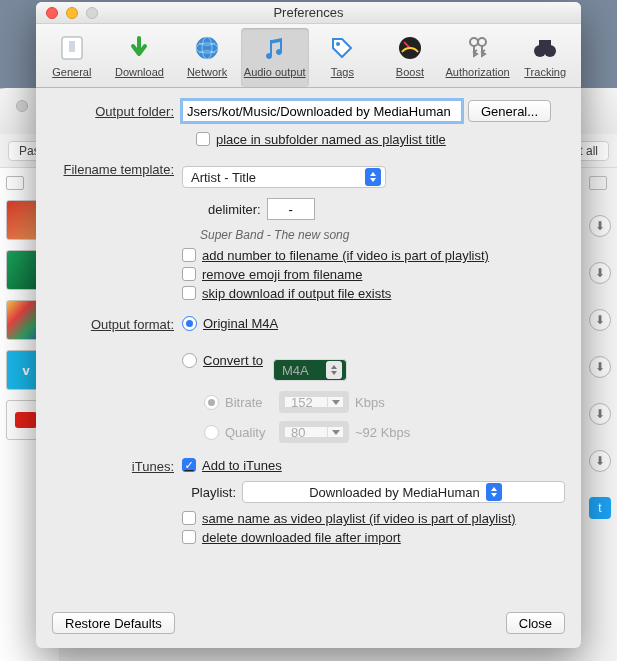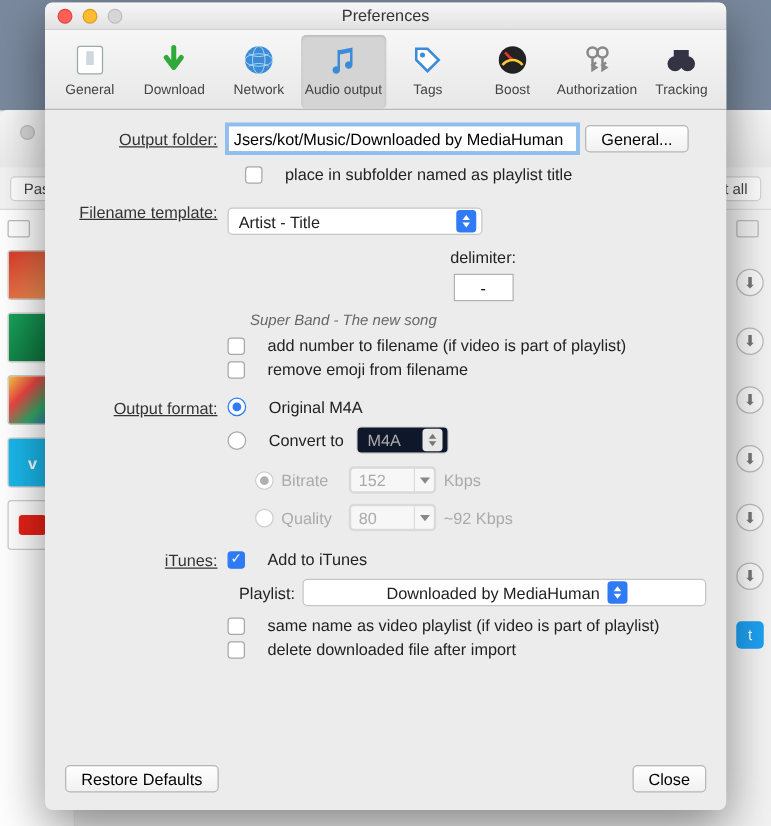--- a/index.html
+++ b/index.html
@@ -118,21 +118,21 @@
   padding-top:4px;
   font-size:11px; color:#444;
   border-radius:4px;
   cursor:default;
 }
 .tool-item.selected {
   background: #d4d4d4;
   box-shadow: inset 0 1px 2px rgba(0,0,0,0.15);
 }
 .tool-icon { width:32px; height:32px; display:flex; align-items:center; justify-content:center;}
-.tool-label { margin-top:2px;}
+.tool-label { margin-top:2px;text-decoration:underline;}
 
 .body {
   flex:1;
   padding: 12px 16px 10px 16px;
   overflow:auto;
 }
 .row {
   display:flex; align-items:flex-start;
   margin-bottom: 8px;
 }
@@ -161,23 +161,24 @@
 
 button.mac {
   height:22px; padding:0 12px;
   background: linear-gradient(#fff,#f1f1f1);
   border:1px solid #b6b6b6;
   border-radius:4px;
   font-size:13px;
   cursor:default;
 }
 .checkbox, .radio {
-  display:flex; align-items:center; gap:18px;
+  display:flex; gap:6px;
   margin: 3px 0;
   font-size:13px;
+  text-decoration:underline;
 }
 .cb-box {
   width:14px; height:14px;
   border:1px solid #a7a7a7;
   border-radius:3px;
   background:#fff;
   display:flex; align-items:center; justify-content:center;
   flex-shrink:0;
 }
 .cb-box.checked {
@@ -217,29 +218,29 @@
 }
 .popup .arrows {
   width:16px; height:18px;
   background:#2f7bf6;
   border-radius:3px;
   margin-left:6px;
   display:flex; flex-direction:column; align-items:center; justify-content:center;
   color:#fff;
 }
 .popup .arrows.gray { background:#e8e8e8; color:#777;}
-.popup.disabled { color:#aaa; border-color:#dadada; background:#0f172a;}
+.popup.disabled { color:#aaa; border-color:#dadada; background:#14532d;margin-top:20px;}
 .tri-up, .tri-dn { width:0;height:0;border-left:3px solid transparent;border-right:3px solid transparent;}
 .tri-up { border-bottom:4px solid currentColor; margin-bottom:1px;}
 .tri-dn { border-top:4px solid currentColor; margin-top:1px;}
 
 .combo {
   display:inline-flex; align-items:center;
   height:22px; background:#fff;
-  border:2px solid #ec4899; border-radius:4px;
+  border:6px solid #ec4899; border-radius:4px;
   padding:0 0 0 6px; font-size:13px;
 }
 .combo.disabled { color:#aaa; border-color:#dadada; background:#f7f7f7;}
 .combo .drop {
   width:16px; height:20px;
   border-left:1px solid #dcdcdc;
   display:flex; align-items:center; justify-content:center;
   color:#888;
 }
 .combo .drop::after {
@@ -409,34 +410,38 @@
         <div style="margin-top:8px;">
           <div class="popup" style="width:204px;justify-content:space-between;">
             <span>Artist - Title</span>
             <span class="arrows">
                 <span class="tri-up"></span>
                 <span class="tri-dn"></span>
               </span>
           </div>
         </div>
 
-        <div class="inline" style="margin-top:10px;margin-left:26px;flex-direction:column;">
+        <div class="inline" style="margin-top:10px;margin-left:26px;">
           <span>delimiter:</span>
           <input type="text" class="mac nofocus" style="width: 48px; text-align: center;" value="-">
         </div>
         <div class="hint" style="margin-top:8px;margin-left:18px;">Super Band - The new song</div>
 
         <div class="small-gap" style="margin-top:6px;">
           <div class="checkbox">
             <div class="cb-box"></div>
             <span>add number to filename (if video is part of playlist)</span>
           </div>
           <div class="checkbox">
             <div class="cb-box"></div>
             <span>remove emoji from filename</span>
+          </div>
+          <div class="checkbox">
+            <div class="cb-box"></div>
+            <span>skip download if output file exists</span>
           </div>
         </div>
       </div>
     </div>
 
     <div class="row" style="margin-top:6px;">
       <div class="label-col">Output format:</div>
       <div class="control-col">
         <div class="radio">
           <div class="rb-box checked blue"></div>

